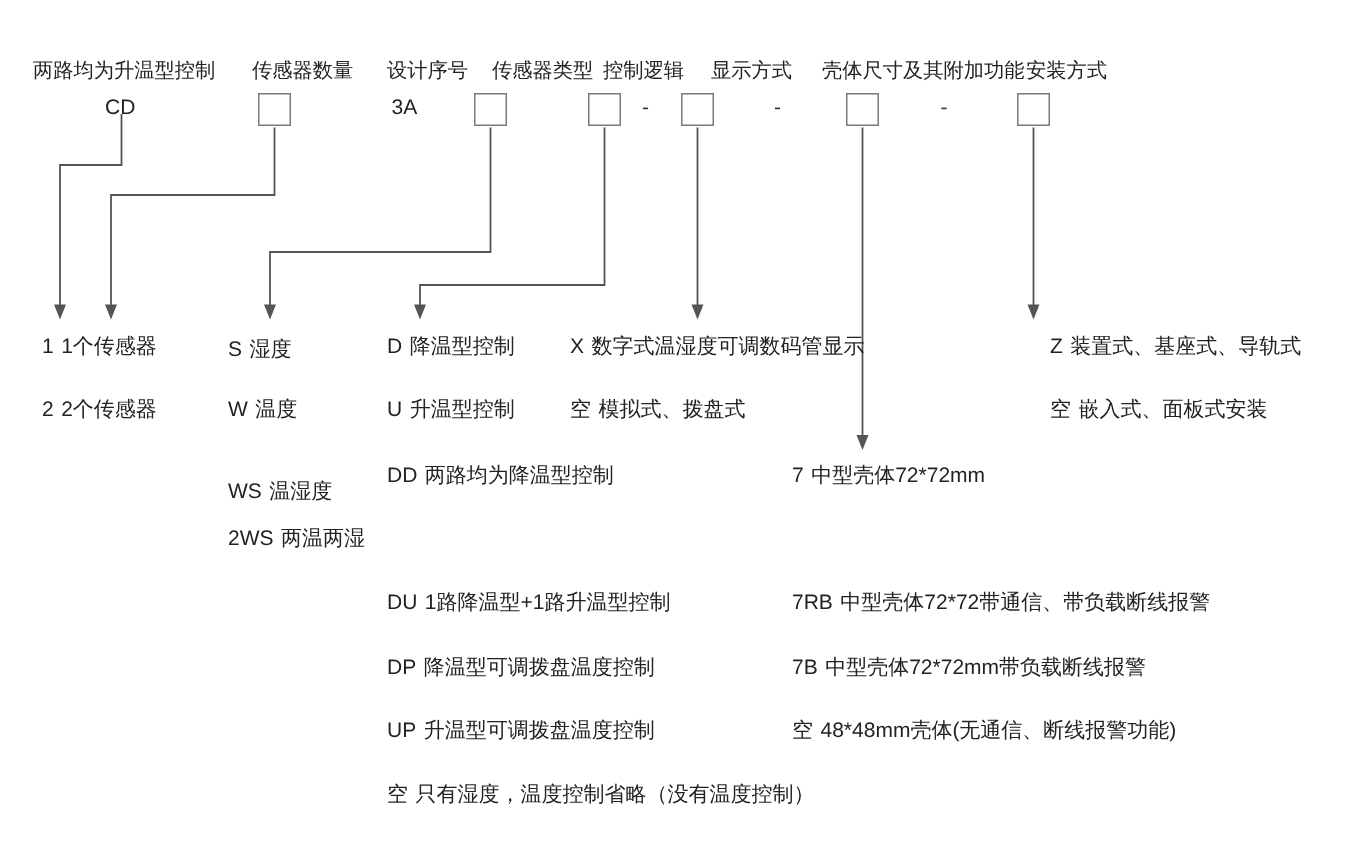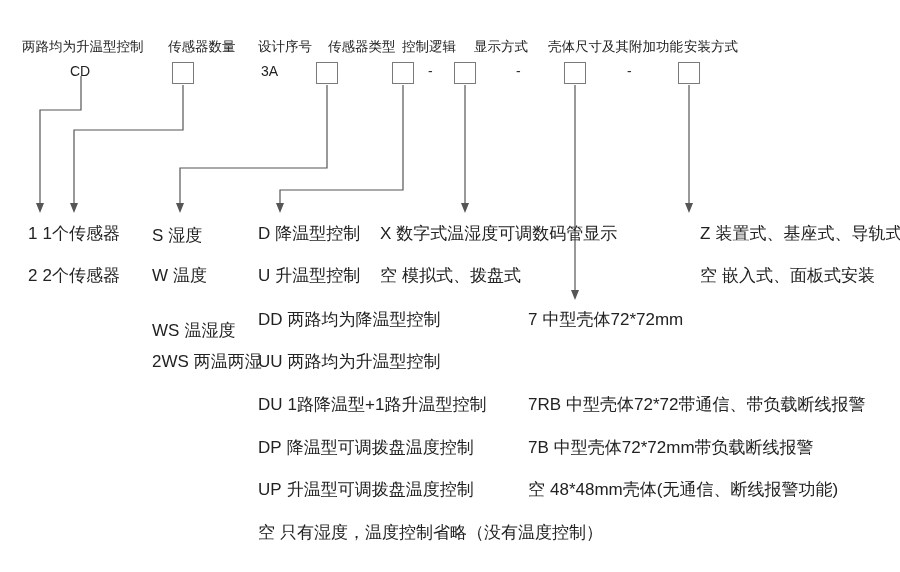--- a/index.html
+++ b/index.html
@@ -39,21 +39,21 @@
     background: #fff;
     box-sizing: border-box;
   }
   .dash {
     position: absolute;
     font-size: 14px;
     color: #333;
   }
   .opt {
     position: absolute;
-    font-size: 17px;
+    font-size: 14px;
     white-space: nowrap;
     color: #222;
   }
   .opt .k {
     margin-right: 5px;
   }
   svg.lines {
     position: absolute;
     left: 0;
     top: 0;
@@ -140,23 +140,20 @@
 
   <div class="opt" style="left:258px;top:222px;">
     <span class="k">D</span><span>降温型控制</span>
   </div>
   <div class="opt" style="left:258px;top:264px;">
     <span class="k">U</span><span>升温型控制</span>
   </div>
   <div class="opt" style="left:258px;top:308px;">
     <span class="k">DD</span><span>两路均为降温型控制</span>
   </div>
-  <div class="opt" style="left:258px;top:350px;">
-    <span class="k">UU</span><span>两路均为升温型控制</span>
-  </div>
   <div class="opt" style="left:258px;top:393px;">
     <span class="k">DU</span><span>1路降温型+1路升温型控制</span>
   </div>
   <div class="opt" style="left:258px;top:436px;">
     <span class="k">DP</span><span>降温型可调拨盘温度控制</span>
   </div>
   <div class="opt" style="left:258px;top:478px;">
     <span class="k">UP</span><span>升温型可调拨盘温度控制</span>
   </div>
   <div class="opt" style="left:258px;top:521px;">

